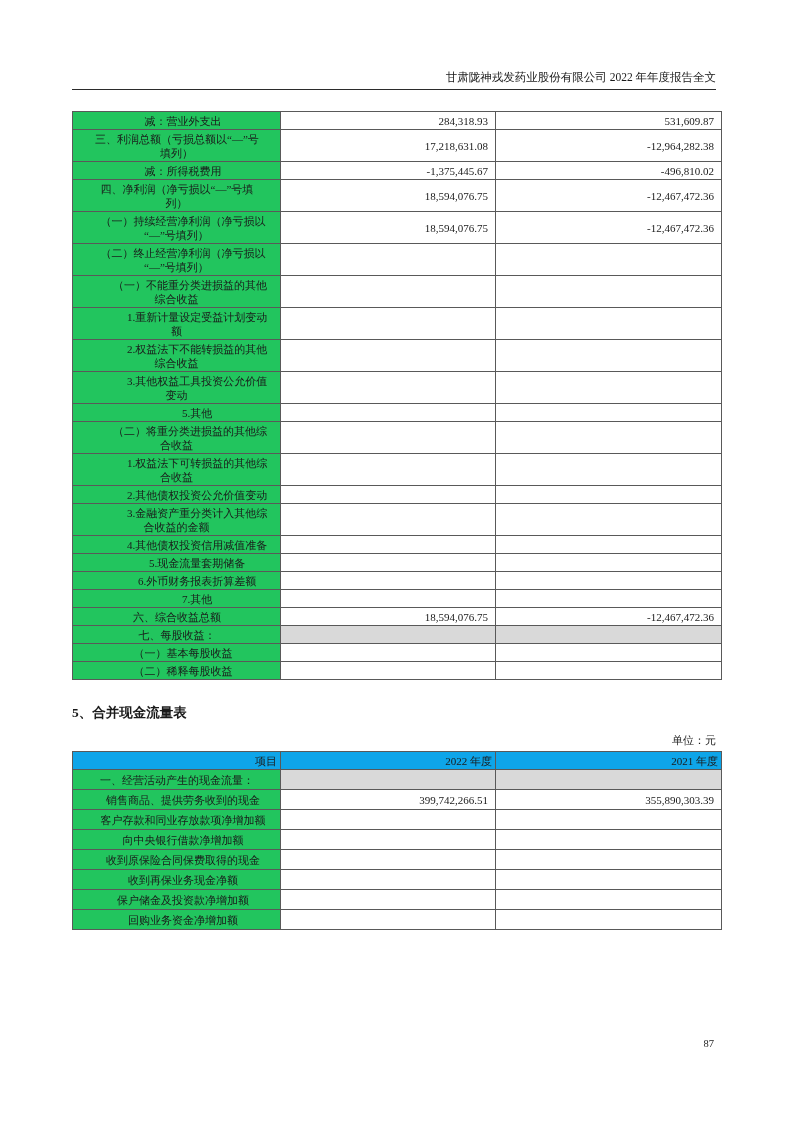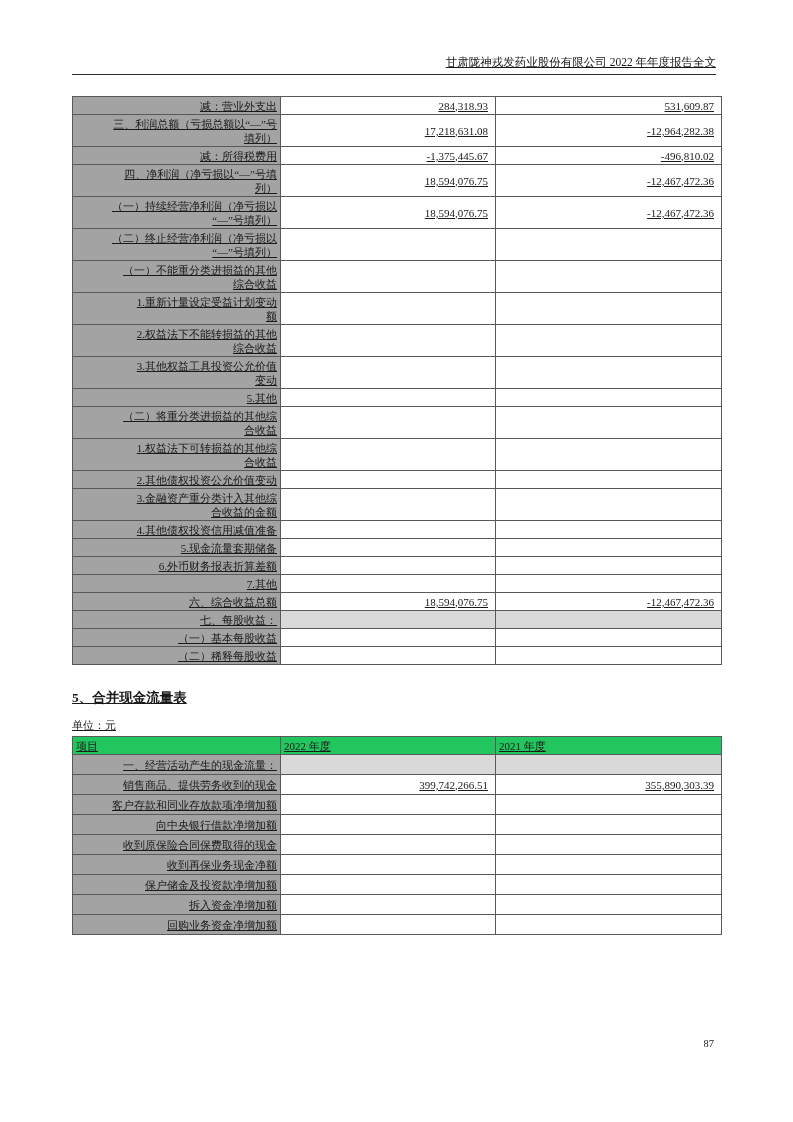--- a/index.html
+++ b/index.html
@@ -10,22 +10,21 @@
     height: 1122px;
     overflow: hidden;
     font-family: "Liberation Serif", "DejaVu Serif", serif;
     color: #1a1a1a;
   }
   .page {
     position: relative;
     width: 788px;
     height: 1122px;
     box-sizing: border-box;
-    padding: 0 72px;
-    text-decoration: underline;
+    padding: 15px 72px;
   }
   .doc-header {
     padding-top: 55px;
     text-align: right;
     font-size: 11.5px;
     line-height: 14px;
     border-bottom: 1.2px solid #2b2b2b;
     padding-bottom: 5px;
   }
   table.fin-table {
@@ -38,28 +37,28 @@
   table.t2 { margin-top: 4px; }
   .fin-table td, .fin-table th {
     border: 1px solid #595959;
     line-height: 14px;
     padding: 1.5px 3px;
     vertical-align: middle;
     overflow: hidden;
   }
   .t2 td { padding-top: 2.5px; padding-bottom: 2.5px; }
   .fin-table th {
+    background: #0ea5e9;
+    font-weight: normal;
+    text-align: right;
+    height: 14px;
+  }
+  .fin-table td.label {
     background: #22c55e;
-    font-weight: normal;
-    text-align: left;
-    height: 14px;
-  }
-  .fin-table td.label {
-    background: #a3a3a3;
-    text-align: right;
+    text-align: center;
     white-space: pre-line;
   }
   .fin-table td.val {
     text-align: right;
     background: #ffffff;
     padding-right: 7px;
   }
   .fin-table tr.grey td.val { background: #d9d9d9; }
   .ind0 { text-indent: 1px; }
   .ind1 { text-indent: 13px; }
@@ -67,21 +66,21 @@
   .ind3 { text-indent: 41px; }
   .section-title {
     margin: 24px 0 0 0;
     font-size: 13.5px;
     font-weight: bold;
     line-height: 17px;
   }
   .unit-label {
     margin-top: 13px;
     margin-bottom: 1px;
-    text-align: left;
+    text-align: right;
     font-size: 11px;
     line-height: 13px;
   }
   .page-number {
     position: absolute;
     top: 1038px;
     right: 74px;
     font-size: 10.5px;
   }
 </style>
@@ -277,25 +276,20 @@
           <td class="label ind1">收到再保业务现金净额</td>
           <td class="val"></td>
           <td class="val"></td>
         </tr>
         <tr>
           <td class="label ind1">保户储金及投资款净增加额</td>
           <td class="val"></td>
           <td class="val"></td>
         </tr>
         <tr>
-          <td class="label ind1">拆入资金净增加额</td>
-          <td class="val"></td>
-          <td class="val"></td>
-        </tr>
-        <tr>
           <td class="label ind1">回购业务资金净增加额</td>
           <td class="val"></td>
           <td class="val"></td>
         </tr>
       </tbody>
   </table>
 
   <div class="page-number">87</div>
 
 </div>

